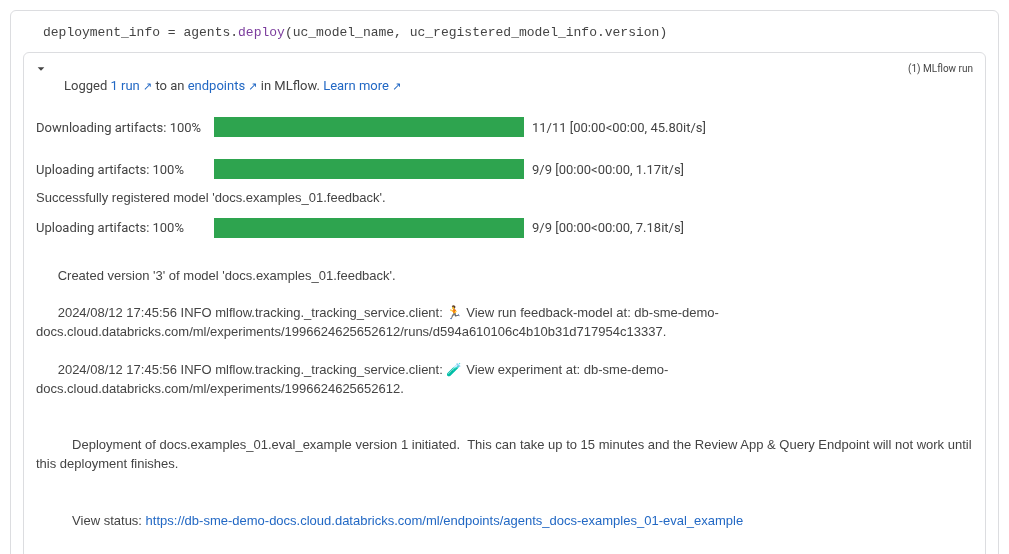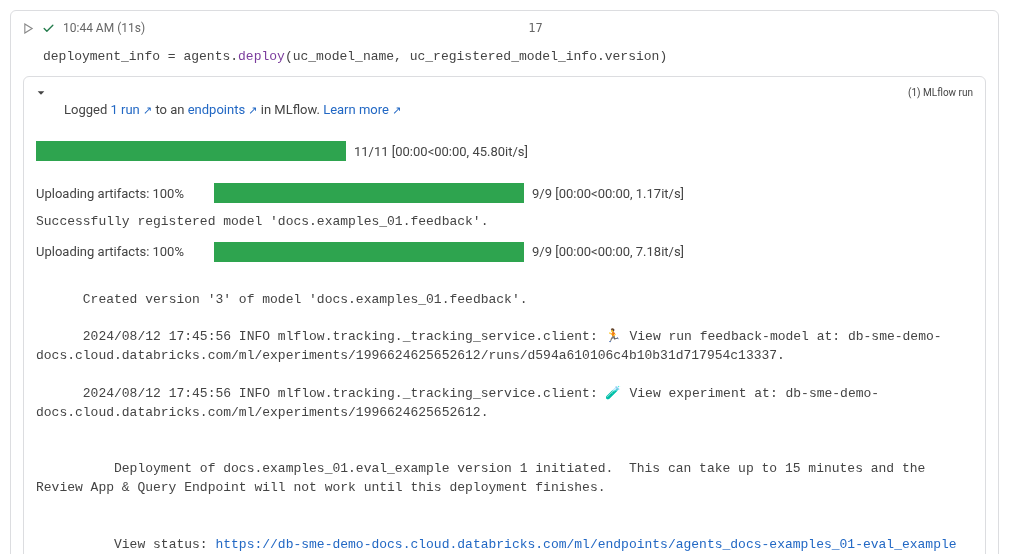--- a/index.html
+++ b/index.html
@@ -73,70 +73,56 @@
   .progress-bar {
     width: 310px;
     height: 20px;
     background: #2ea44f;
   }
   .progress-info {
     font-size:13px;
     color:#444;
   }
   .mono {
-    font-family: Liberation Mono, monospace;
+    font-family: Liberation Sans, sans-serif;
     font-size: 13px;
     white-space: pre-wrap;
     word-break: break-word;
     color: #444;
     line-height: 1.45;
     padding: 6px 0;
   }
   .mono .link { color:#2268c4; }
 </style>
 </head>
 <body>
 
 <div class="cell">
 
-  <div class="cell-header">
-    <span class="run-icon">
-      <svg width="11" height="11" viewBox="0 0 12 12">
-          <path d="M2 1 L10 6 L2 11 Z" fill="none" stroke="#888" stroke-width="1.2"></path>
-        </svg>
-    </span>
-    <span class="check-icon">
-      <svg width="13" height="13" viewBox="0 0 24 24">
-          <path d="M4 12 L9 17 L20 6" fill="none" stroke="#237b4b" stroke-width="2.5" stroke-linecap="round" stroke-linejoin="round"></path>
-        </svg>
-    </span>
-    <span class="time">10:44 AM (11s)</span>
-    <span class="middle">17</span>
-    <span style="width:60px"></span>
-  </div>
 
   <div class="code-line"><span class="tk-var">deployment_info</span><span> = </span><span class="tk-var">agents</span><span>.</span><span class="tk-fn">deploy</span><span class="tk-par">(</span><span class="tk-var">uc_model_name</span><span>, </span><span class="tk-var">uc_registered_model_info</span><span>.</span><span class="tk-var">version</span><span class="tk-par">)</span></div>
 
   <div class="output">
 
     <div class="mlflow-row">
       <span class="caret-icon">
         <svg width="10" height="10" viewBox="0 0 12 12">
             <path d="M2 4 L6 8 L10 4 Z" fill="#444"></path>
           </svg>
       </span>
       <span>(1) MLflow run</span>
     </div>
     <div class="mlflow-detail">
       <span>Logged </span><a class="link"><span>1 run</span> <span class="ext-icon">↗</span></a><span> to an </span><a class="link"><span>endpoints</span> <span class="ext-icon">↗</span></a><span> in MLflow. </span><a class="link"><span>Learn more</span> <span class="ext-icon">↗</span></a>
     </div>
 
     <div style="height:10px"></div>
 
     <div class="progress-row">
+      <span class="label">Downloading artifacts: 100%</span>
       <span class="progress-bar"></span>
       <span class="progress-info">11/11 [00:00&lt;00:00, 45.80it/s]</span>
     </div>
 
     <div style="height:14px"></div>
 
     <div class="progress-row">
       <span class="label">Uploading artifacts: 100%</span>
       <span class="progress-bar"></span>
       <span class="progress-info">9/9 [00:00&lt;00:00,  1.17it/s]</span>

